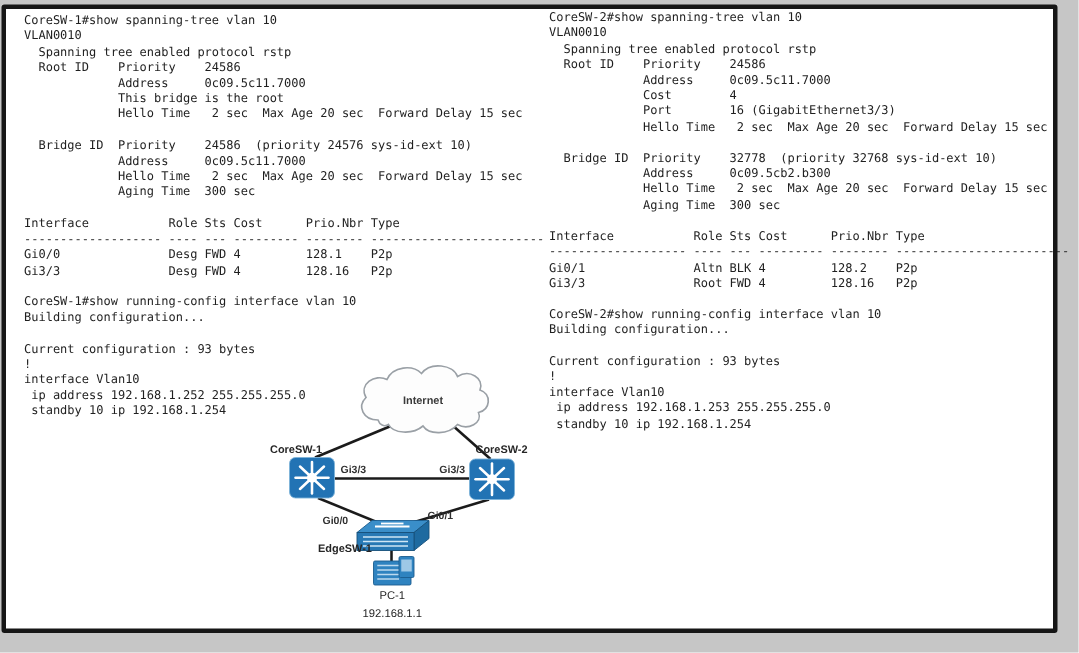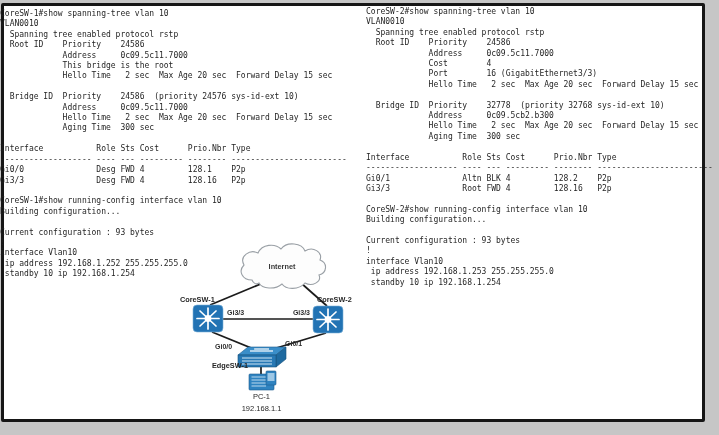--- a/index.html
+++ b/index.html
@@ -11,21 +11,21 @@
   .frame {
     position:absolute; left:1px; top:3px; width:698px; height:413px;
     background:#ffffff; border:3px solid #161616; border-radius:2px;
   }
   pre.console {
     position:absolute; margin:0;
     font-family:"DejaVu Sans Mono", monospace;
     font-size:8px; line-height:10.4px; color:#1f1f1f;
     white-space:pre;
   }
-  #console-left  { left:0;  top:9px; }
+  #console-left  { left:16px;  top:9px; }
   #console-right { left:366px; top:7px; }
   .diagram { position:absolute; left:170px; top:238px; }
   .node-label   { font:700 7.3px "Liberation Sans", sans-serif; fill:#262626; }
   .port-label   { font:700 7.0px "Liberation Sans", sans-serif; fill:#303030; }
   .ip-label     { font:400 7.5px "Liberation Sans", sans-serif; fill:#262626; }
   .cloud-label  { font:700 7.3px "Liberation Sans", sans-serif; fill:#3a3a3a; }
   .link { stroke:#1b1b1b; stroke-width:1.7; }
 </style>
 </head>
 <body>

